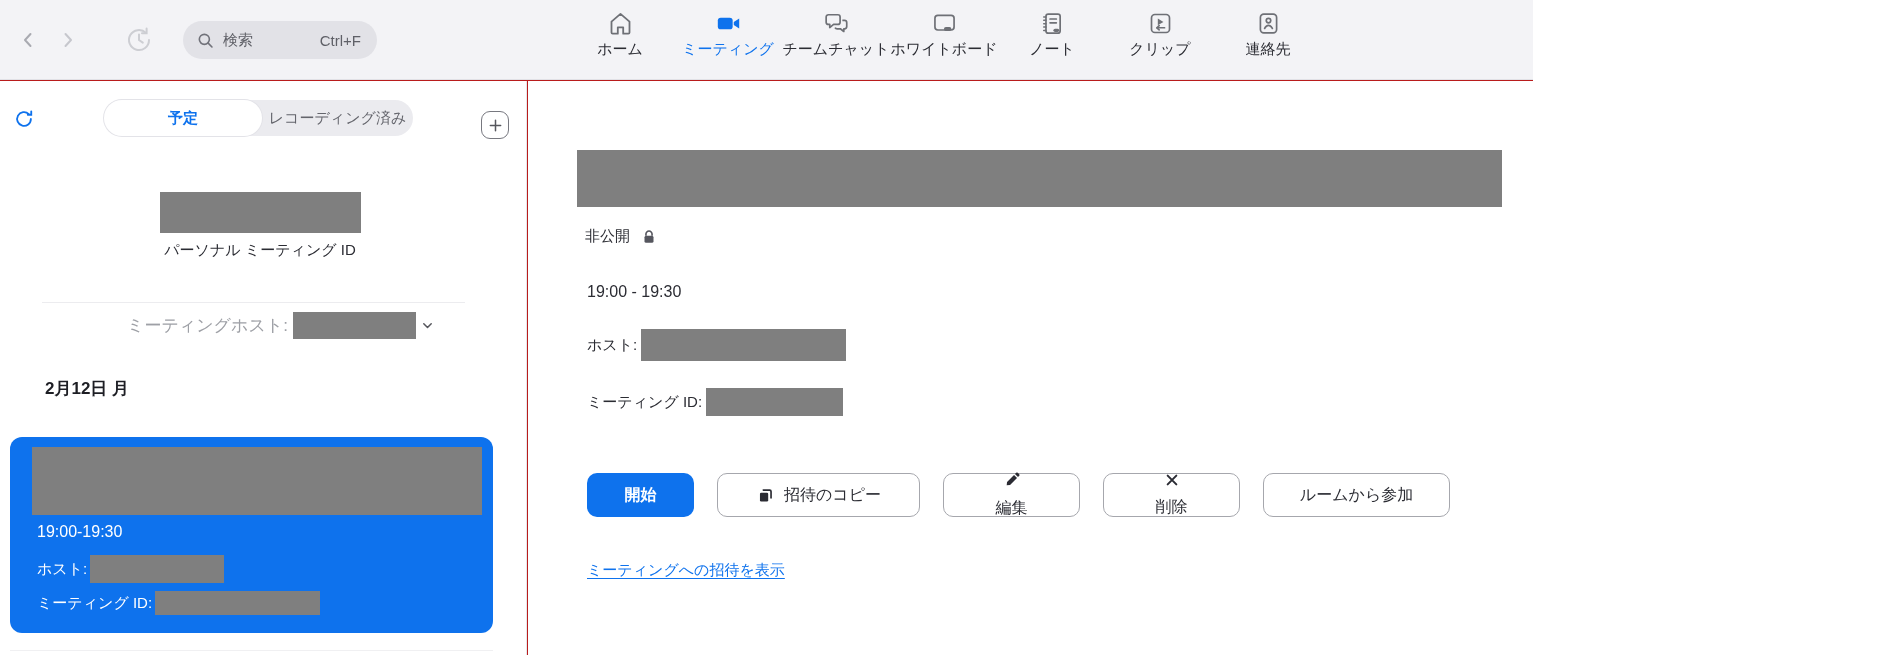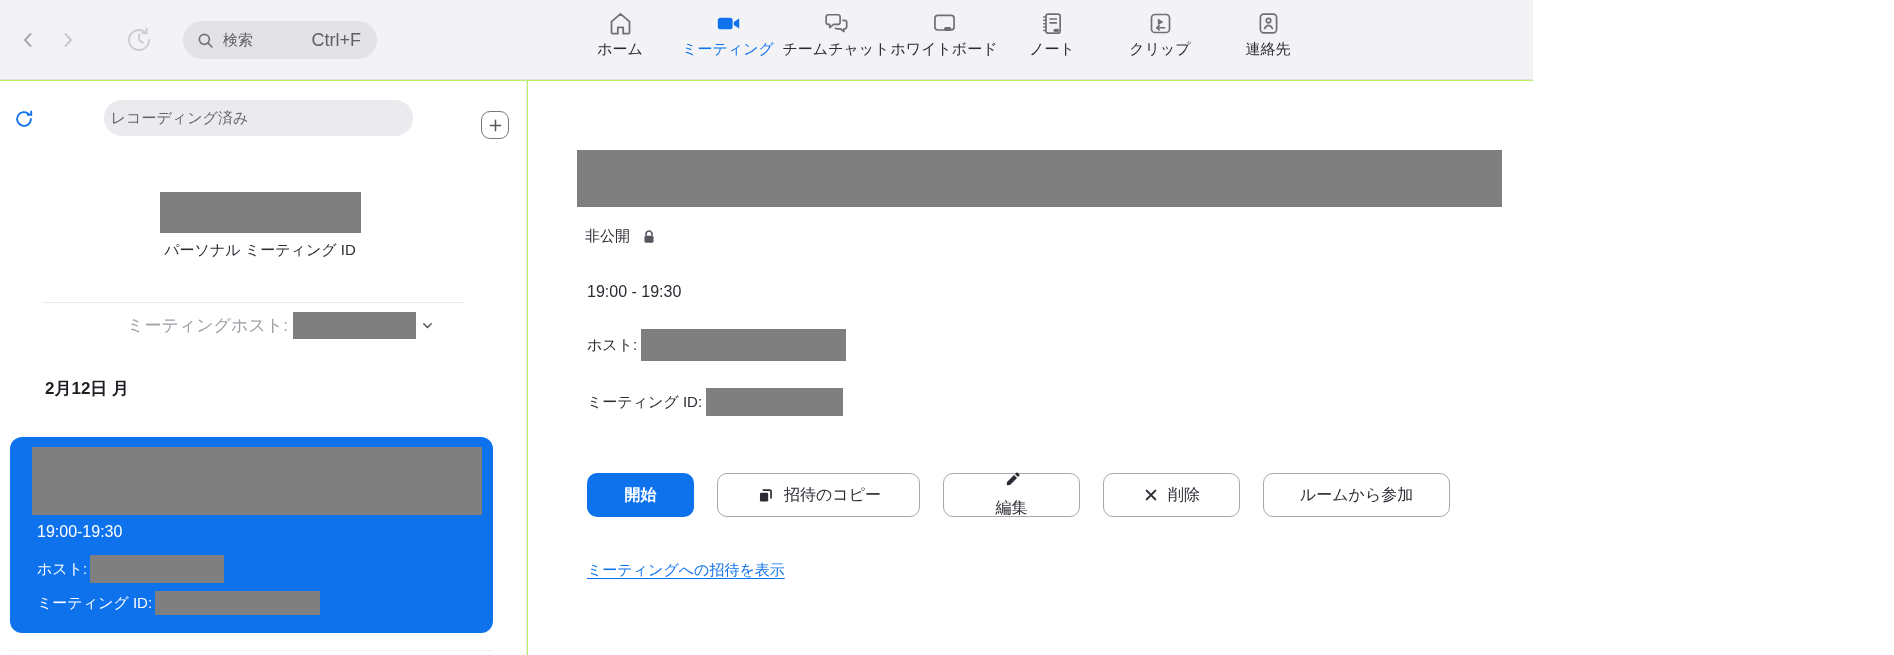--- a/index.html
+++ b/index.html
@@ -1,34 +1,34 @@
 <!DOCTYPE html>
 <html><head>
 <meta charset="utf-8">
 <style>
   * { margin:0; padding:0; box-sizing:border-box; }
   html,body { background:#fff; }
   .screen {
     position:relative; width:1533px; height:655px; overflow:hidden;
-    background:#bef264; font-family:"Liberation Sans", sans-serif;
+    background:#b91c1c; font-family:"Liberation Sans", sans-serif;
     color:#2b2c33; -webkit-font-smoothing:antialiased;
   }
   
   .topbar { position:absolute; left:0; top:0; width:100%; height:80px;
     background:#f3f3f6; border-bottom:1px solid #e1e1e6; }
   .nav-arrow { position:absolute; top:28px; width:24px; height:24px; cursor:pointer; }
   .nav-arrow.back { left:16px; }
   .nav-arrow.fwd  { left:56px; }
   .history-btn { position:absolute; left:124px; top:25px; width:30px; height:30px; }
   .search-pill { position:absolute; left:183px; top:21px; width:194px; height:38px;
     background:#e2e2e7; border-radius:19px; display:flex; align-items:center;
     padding:0 16px 0 13px; gap:8px; }
   .search-pill .ph { font-size:15px; color:#5f6067; }
   .search-pill .spacer { flex:1; }
-  .search-pill .kbd { font-size:18px; color:#5f6067; }
+  .search-pill .kbd { font-size:15px; color:#5f6067; }
   .nav-tabs { position:absolute; left:566px; top:9px; display:flex; }
   .nav-tab { width:108px; display:flex; flex-direction:column; align-items:center;
     gap:3px; cursor:pointer; }
   .nav-tab .ticon { width:28px; height:28px; display:flex; align-items:center; justify-content:center; }
   .nav-tab .tlabel { font-size:15px; color:#2b2c33; white-space:nowrap; }
   .nav-tab.active .tlabel { color:#0e72ed; }
   .tr-icon { position:absolute; top:26px; width:28px; height:28px; display:flex;
     align-items:center; justify-content:center; cursor:pointer; }
   .help-q { font-size:24px; color:#8b8c93; font-weight:400; }
   .avatar { position:absolute; left:1840px; top:18px; width:44px; height:44px;
@@ -81,21 +81,21 @@
   .m-row.host { top:248px; } .m-row.mid { top:307px; }
   .m-row .mrlabel { font-size:15px; color:#2b2c33; }
   .m-hostval { width:205px; height:32px; }
   .m-idval { width:137px; height:28px; }
   .btn-row { position:absolute; left:59px; top:392px; display:flex; gap:23px; }
   .btn { height:44px; display:flex; align-items:center; justify-content:center; gap:9px;
     border-radius:10px; font-size:16px; cursor:pointer; background:#fff;
     border:1px solid #a6a7ad; color:#2b2c33; }
   .btn.primary { background:#0e72ed; border:none; color:#fff; font-weight:bold; }
   .w-start { width:107px; } .w-copy { width:203px; } .w-edit { width:137px;flex-direction:column; }
-  .w-del { width:137px; } .w-room { width:187px; }
+  .w-del { width:137px;flex-direction:column; } .w-room { width:187px; }
   .invite-link { position:absolute; left:59px; top:480px; font-size:15px;
     color:#0e72ed; text-decoration:underline; text-underline-offset:3px; cursor:pointer; }
   svg { display:block; }
 </style>
 </head>
 <body>
 
 <div class="screen">
 
   <div class="topbar">
@@ -221,20 +221,23 @@
   <div class="sidebar">
 
     <div class="refresh-btn">
       <svg viewBox="0 0 24 24" width="22" height="22" fill="none" stroke="#0e72ed" stroke-width="2" stroke-linecap="round">
           <path d="M19.5 12a7.5 7.5 0 1 1-2.3-5.4"></path>
           <path d="M19.9 3.6v3.8h-3.8"></path>
         </svg>
     </div>
 
     <div class="seg-control">
+      <div class="seg sel">
+        <span>予定</span>
+      </div>
       <div class="seg unsel">
         <span>レコーディング済み</span>
       </div>
     </div>
 
     <div class="plus-btn">
       <svg viewBox="0 0 16 16" width="15" height="15" fill="none" stroke="#55565c" stroke-width="1.6" stroke-linecap="round">
           <path d="M8 2.5v11M2.5 8h11"></path>
         </svg>
     </div>

